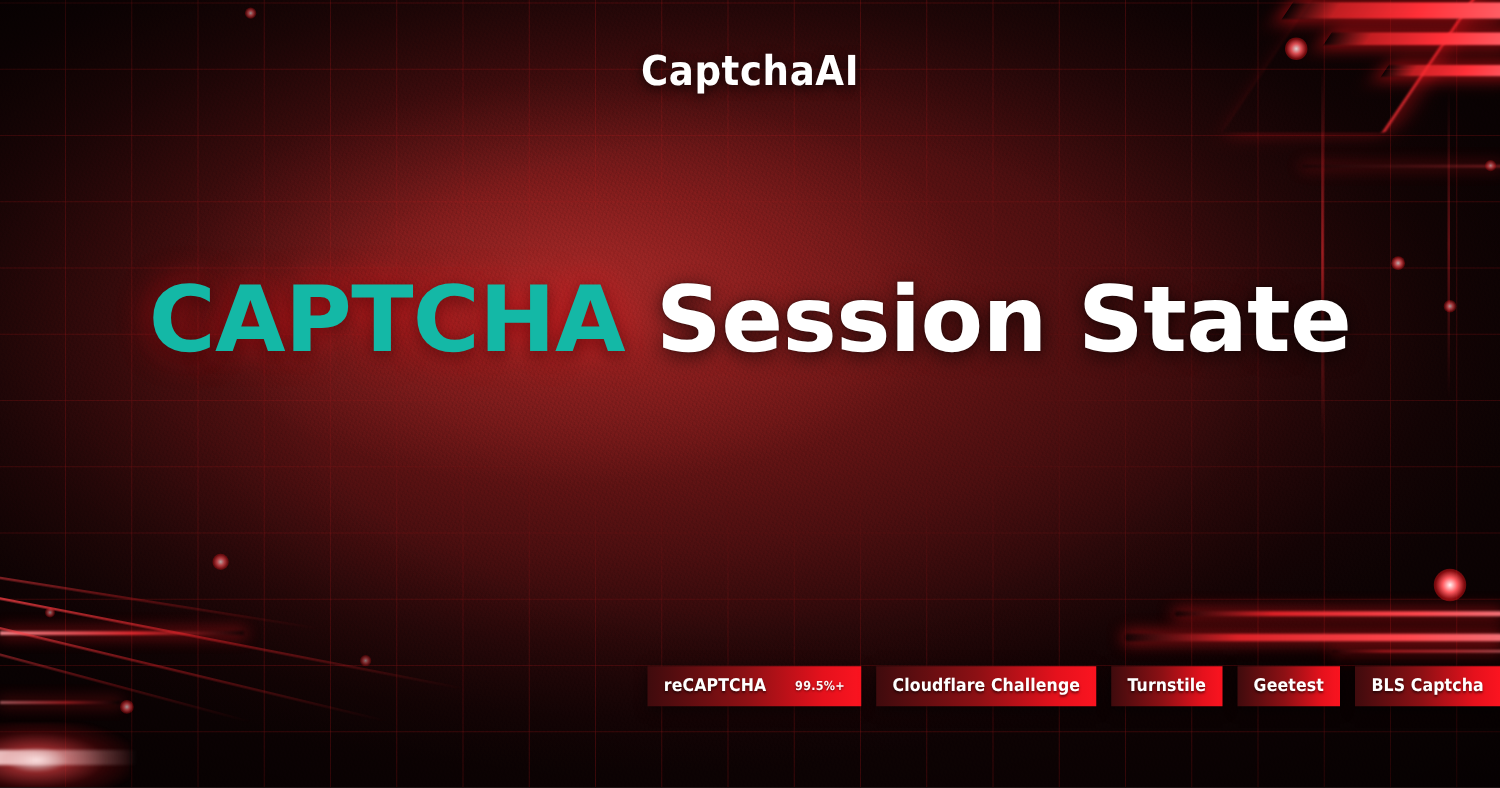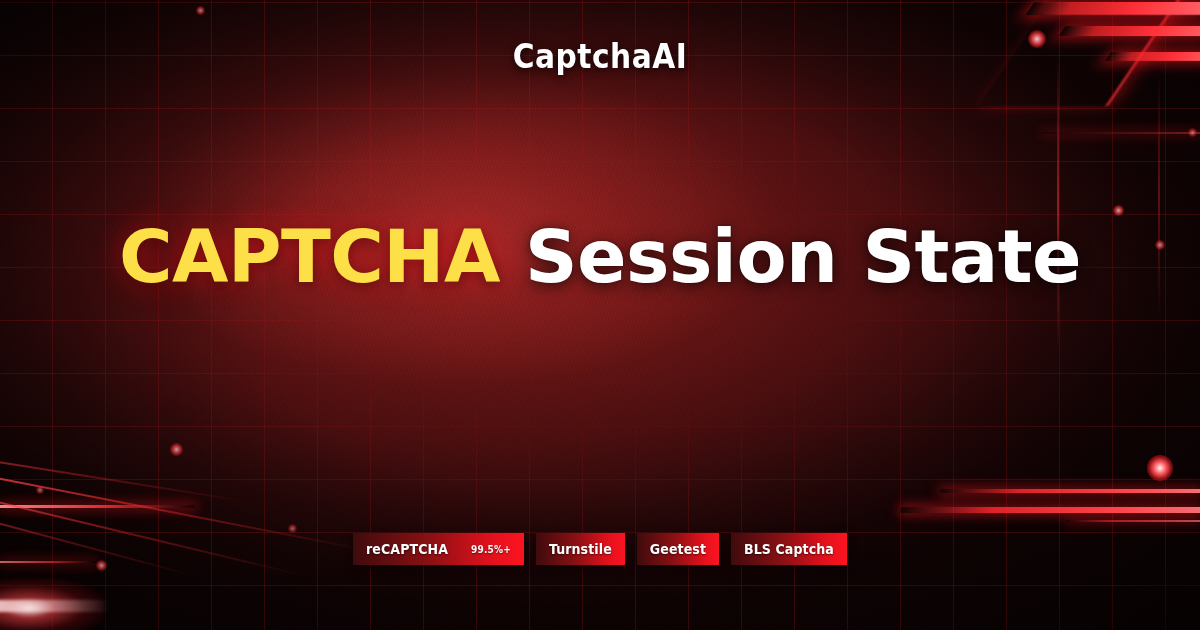--- a/index.html
+++ b/index.html
@@ -158,30 +158,30 @@
     font-family:"DejaVu Sans","Liberation Sans",sans-serif;
     font-weight:bold;
     font-size:73px;
     letter-spacing:-.5px;
     color:#ffffff;
     text-shadow:0 3px 16px rgba(0,0,0,.72), 0 0 2px rgba(0,0,0,.5);
     padding:0 58px;
   }
   .headline .ln{display:block;white-space:nowrap;}
   .headline .accent{
-    color:#fde047;
+    color:#14b8a6;
     text-shadow:0 0 26px rgba(255,20,28,.62), 0 3px 14px rgba(0,0,0,.6);
   }
 
   
   .badges{
     position:absolute;
     left:0;right:0;top:533px;
     display:flex;
-    justify-content:center;
+    justify-content:flex-end;
     align-items:stretch;
     gap:12px;
   }
   .badge{
     height:32px;
     display:flex;align-items:center;justify-content:center;
     padding:0 13px;
     color:#ffffff;
     font-size:14px;
     font-weight:bold;
@@ -257,20 +257,23 @@
       <span class="accent">CAPTCHA</span><span> Session State</span>
     </span>
   </h1>
 
   <div class="badges" id="badge-row">
       <div class="badge red">
         <span>reCAPTCHA</span>
         <span class="sub">99.5%+</span>
       </div>
       <div class="badge red">
+        <span>Cloudflare Challenge</span>
+      </div>
+      <div class="badge red">
         <span>Turnstile</span>
       </div>
       <div class="badge red">
         <span>Geetest</span>
       </div>
       <div class="badge red">
         <span>BLS Captcha</span>
       </div>
     </div>
 

